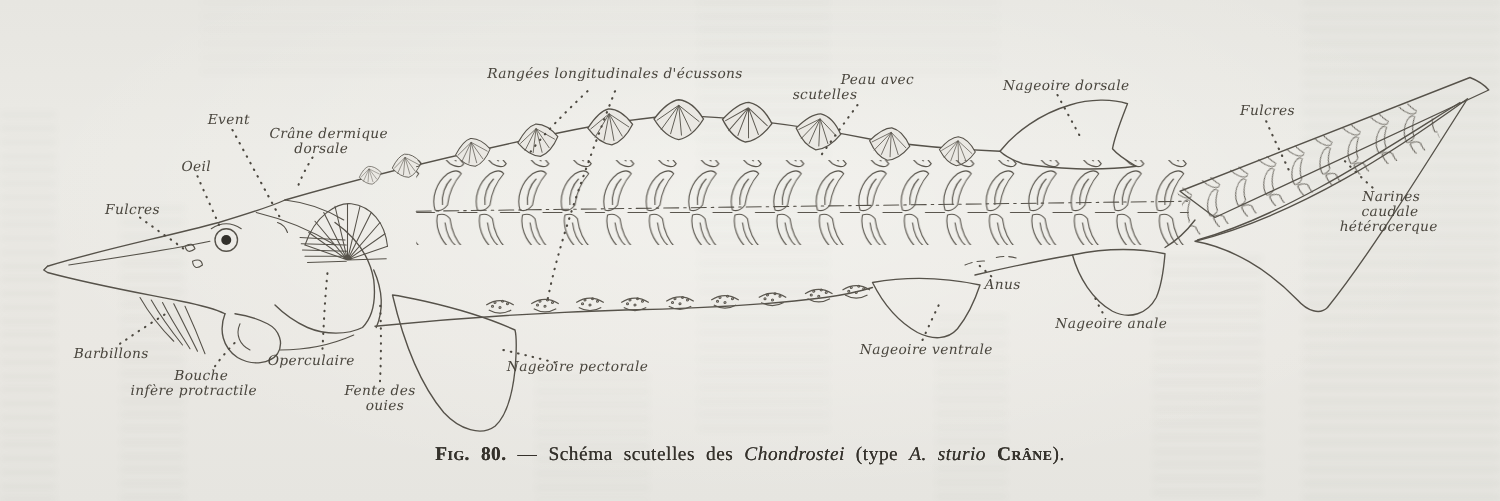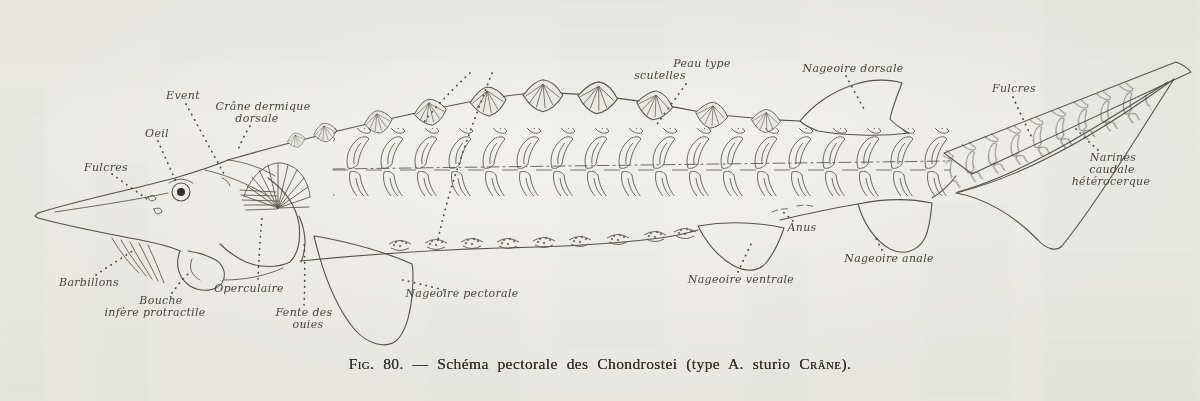--- a/index.html
+++ b/index.html
@@ -28,22 +28,22 @@
     letter-spacing:.3px;
   }
   .caption{
     position:absolute;left:0;top:355px;width:100%;
     text-align:center;
     font-family:"Liberation Serif",serif;
     font-size:15.5px;color:#35322c;
     word-spacing:4.5px;letter-spacing:.4px;
     text-shadow:0 0 .45px #35322c;
   }
-  .caption .sc{font-variant:small-caps;}
-  .caption .it{}
+  .caption .sc{font-variant:small-caps;font-weight:bold;}
+  .caption .it{font-style:italic;}
   svg{position:absolute;left:0;top:0;}
   .fishline{stroke:#56524a;fill:none;stroke-width:1.1;stroke-linecap:round;stroke-linejoin:round;}
   .thin{stroke-width:.85;}
   .leader{stroke:#4d4941;fill:none;stroke-width:1.7;stroke-linecap:round;stroke-dasharray:.4 5.6;}
 </style>
 </head>
 <body>
 
 <div class="page">
 
@@ -214,46 +214,47 @@
       <path class="leader" d="M686,84 C675,99 664,114 655,127"></path>
       <path class="leader" d="M846,76 C852,87 858,98 864,109"></path>
       <path class="leader" d="M1013,97 C1019,111 1026,125 1032,138"></path>
       <path class="leader" d="M1098,150 C1090,143 1082,135 1075,128"></path>
       <path class="leader" d="M793,221 L783,212"></path>
       <path class="leader" d="M738,272 C743,261 748,250 753,240"></path>
       <path class="leader" d="M882,250 C879,245 877,240 875,236"></path>
     </g>
   </svg>
 
+  <div class="lbl" style="left:492px;top:53px">Rangées longitudinales d'écussons</div>
   <div class="lbl" style="left:183px;top:90px">Event</div>
   <div class="lbl" style="left:263px;top:101px">Crâne dermique</div>
   <div class="lbl" style="left:257px;top:113px">dorsale</div>
   <div class="lbl" style="left:157px;top:128px">Oeil</div>
   <div class="lbl" style="left:106px;top:162px">Fulcres</div>
   <div class="lbl" style="left:89px;top:277px">Barbillons</div>
   <div class="lbl" style="left:161px;top:295px">Bouche</div>
   <div class="lbl" style="left:155px;top:307px">infère protractile</div>
   <div class="lbl" style="left:249px;top:283px">Operculaire</div>
   <div class="lbl" style="left:304px;top:307px">Fente des</div>
   <div class="lbl" style="left:308px;top:319px">ouies</div>
   <div class="lbl" style="left:462px;top:288px">Nageoire pectorale</div>
-  <div class="lbl" style="left:702px;top:58px">Peau type</div>
+  <div class="lbl" style="left:702px;top:58px">Peau avec</div>
   <div class="lbl" style="left:660px;top:70px">scutelles</div>
   <div class="lbl" style="left:853px;top:63px">Nageoire dorsale</div>
   <div class="lbl" style="left:1014px;top:83px">Fulcres</div>
   <div class="lbl" style="left:1113px;top:152px">Narines</div>
   <div class="lbl" style="left:1112px;top:164px">caudale</div>
   <div class="lbl" style="left:1111px;top:176px">hétérocerque</div>
   <div class="lbl" style="left:802px;top:222px">Anus</div>
   <div class="lbl" style="left:741px;top:274px">Nageoire ventrale</div>
   <div class="lbl" style="left:889px;top:253px">Nageoire anale</div>
 
   <div class="caption">
     <span class="sc">Fig. 80.</span>
     <span>—</span>
-    <span>Schéma pectorale des</span>
+    <span>Schéma scutelles des</span>
     <span class="it">Chondrostei</span>
     <span>(type</span>
     <span class="it">A. sturio</span>
     <span class="sc">Crâne</span><span>).</span>
   </div>
 
 </div>
 
 </body></html>

